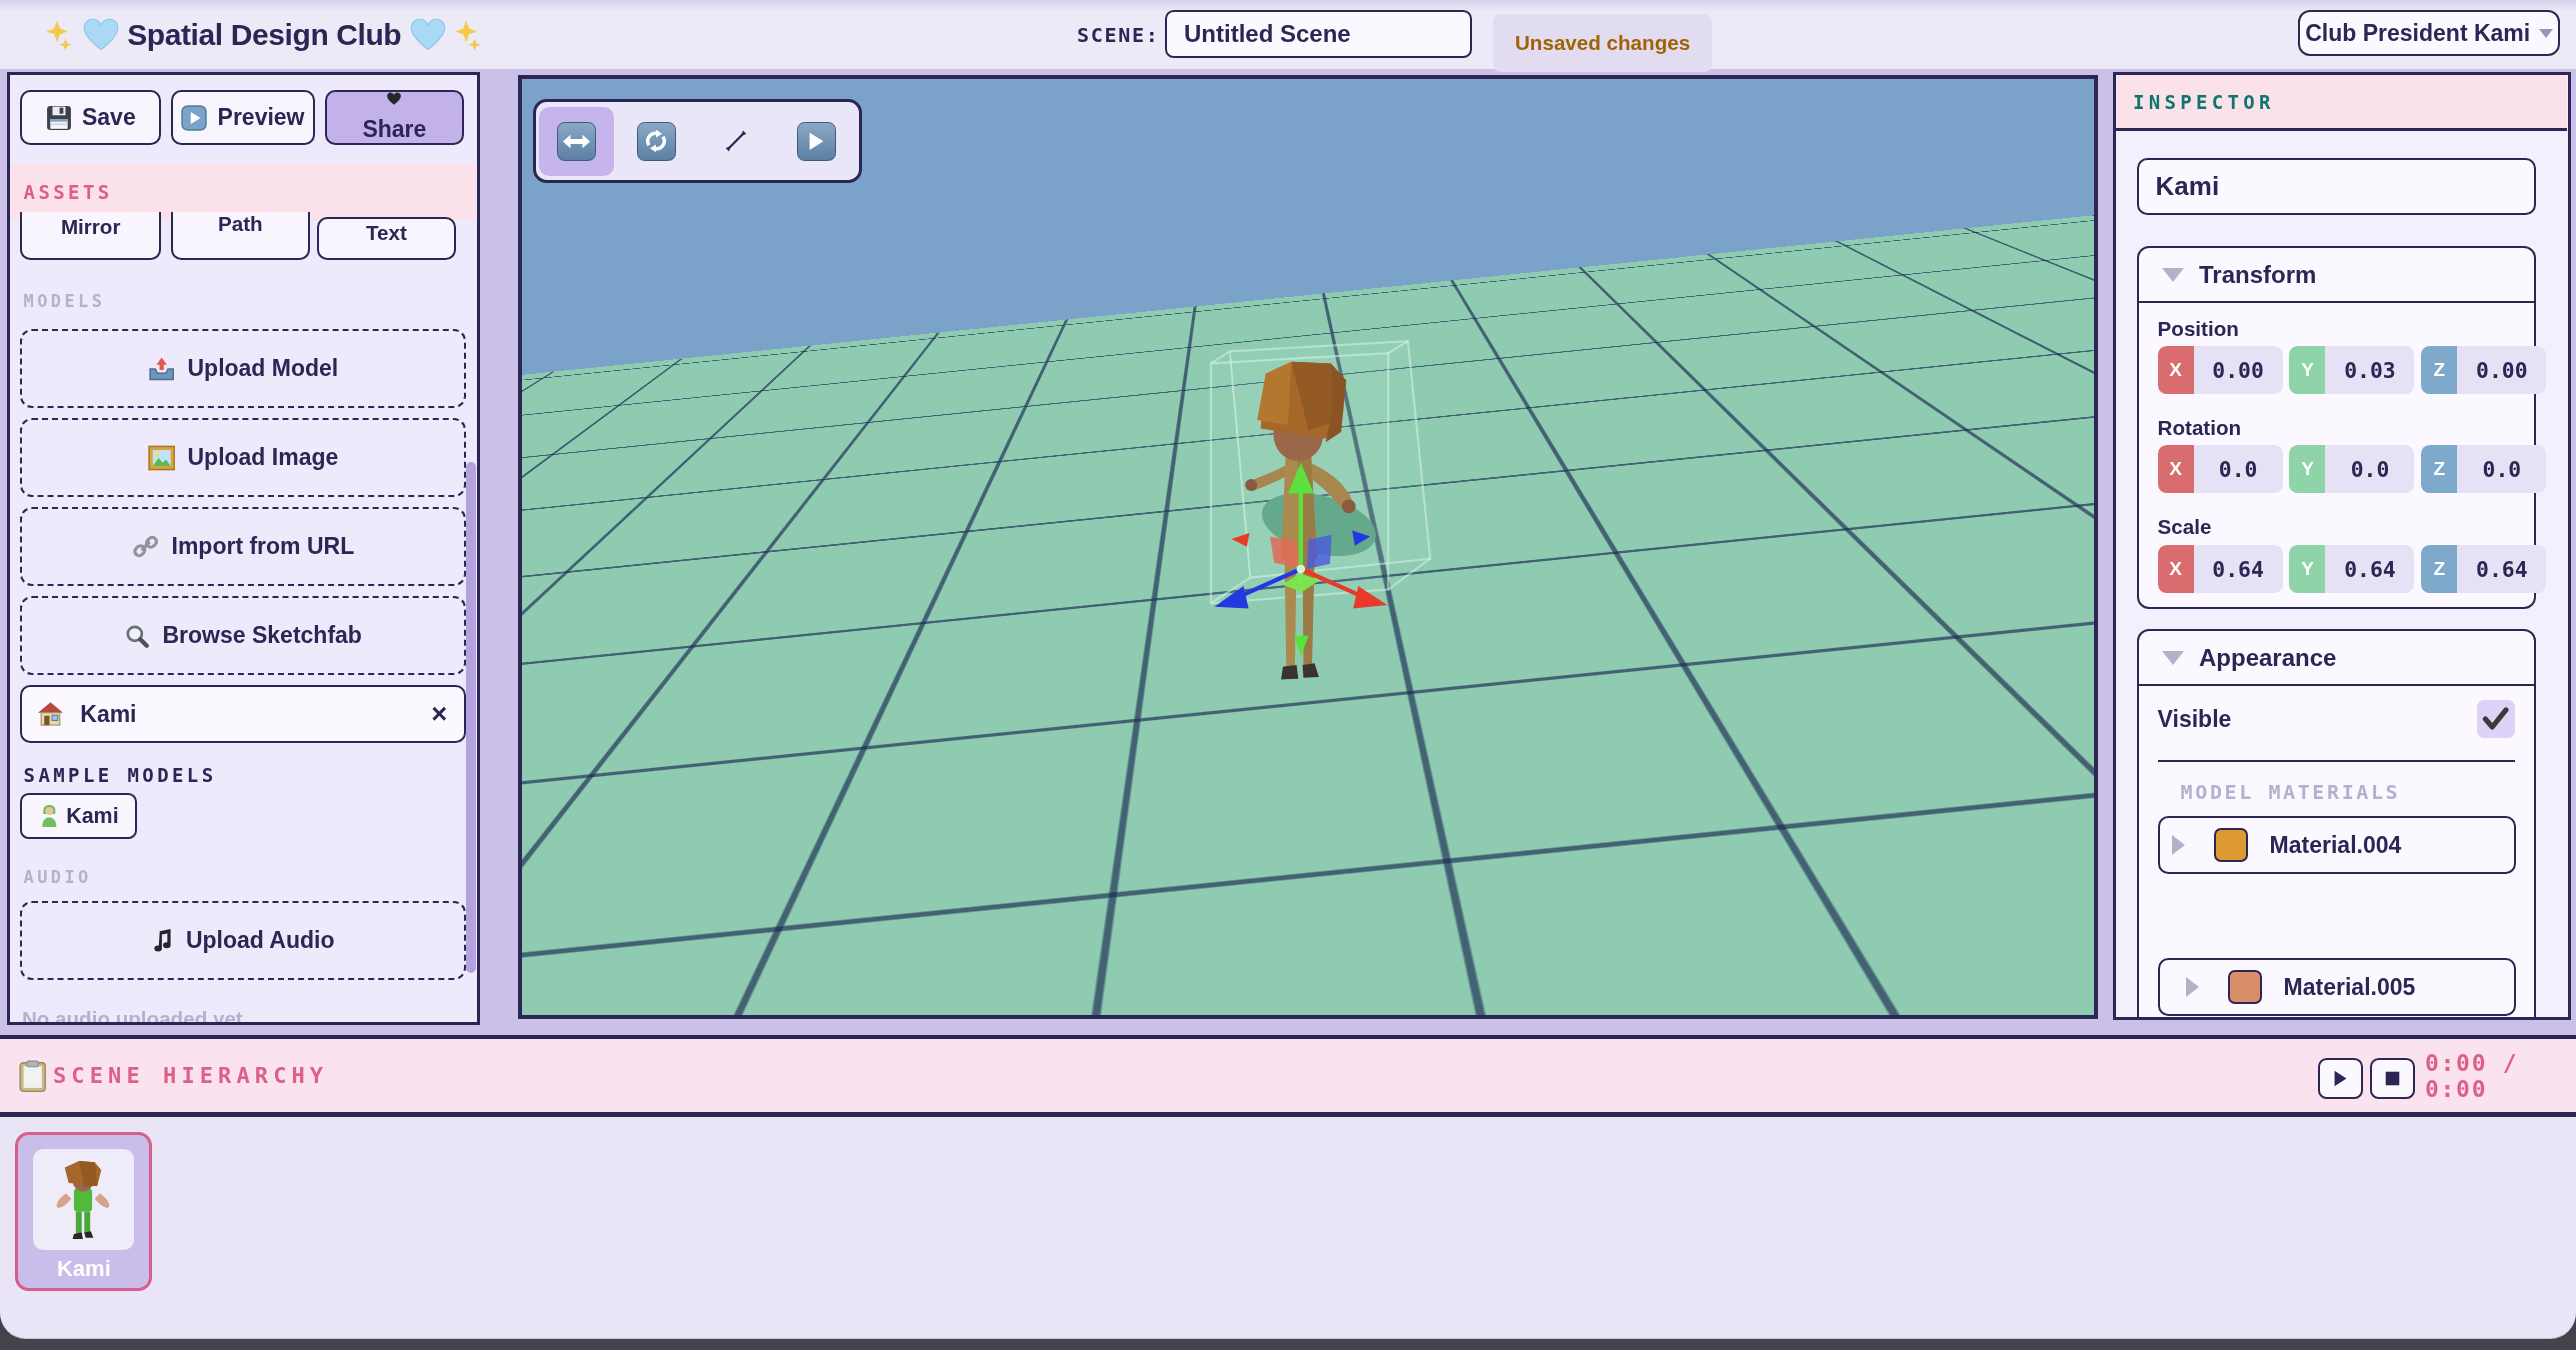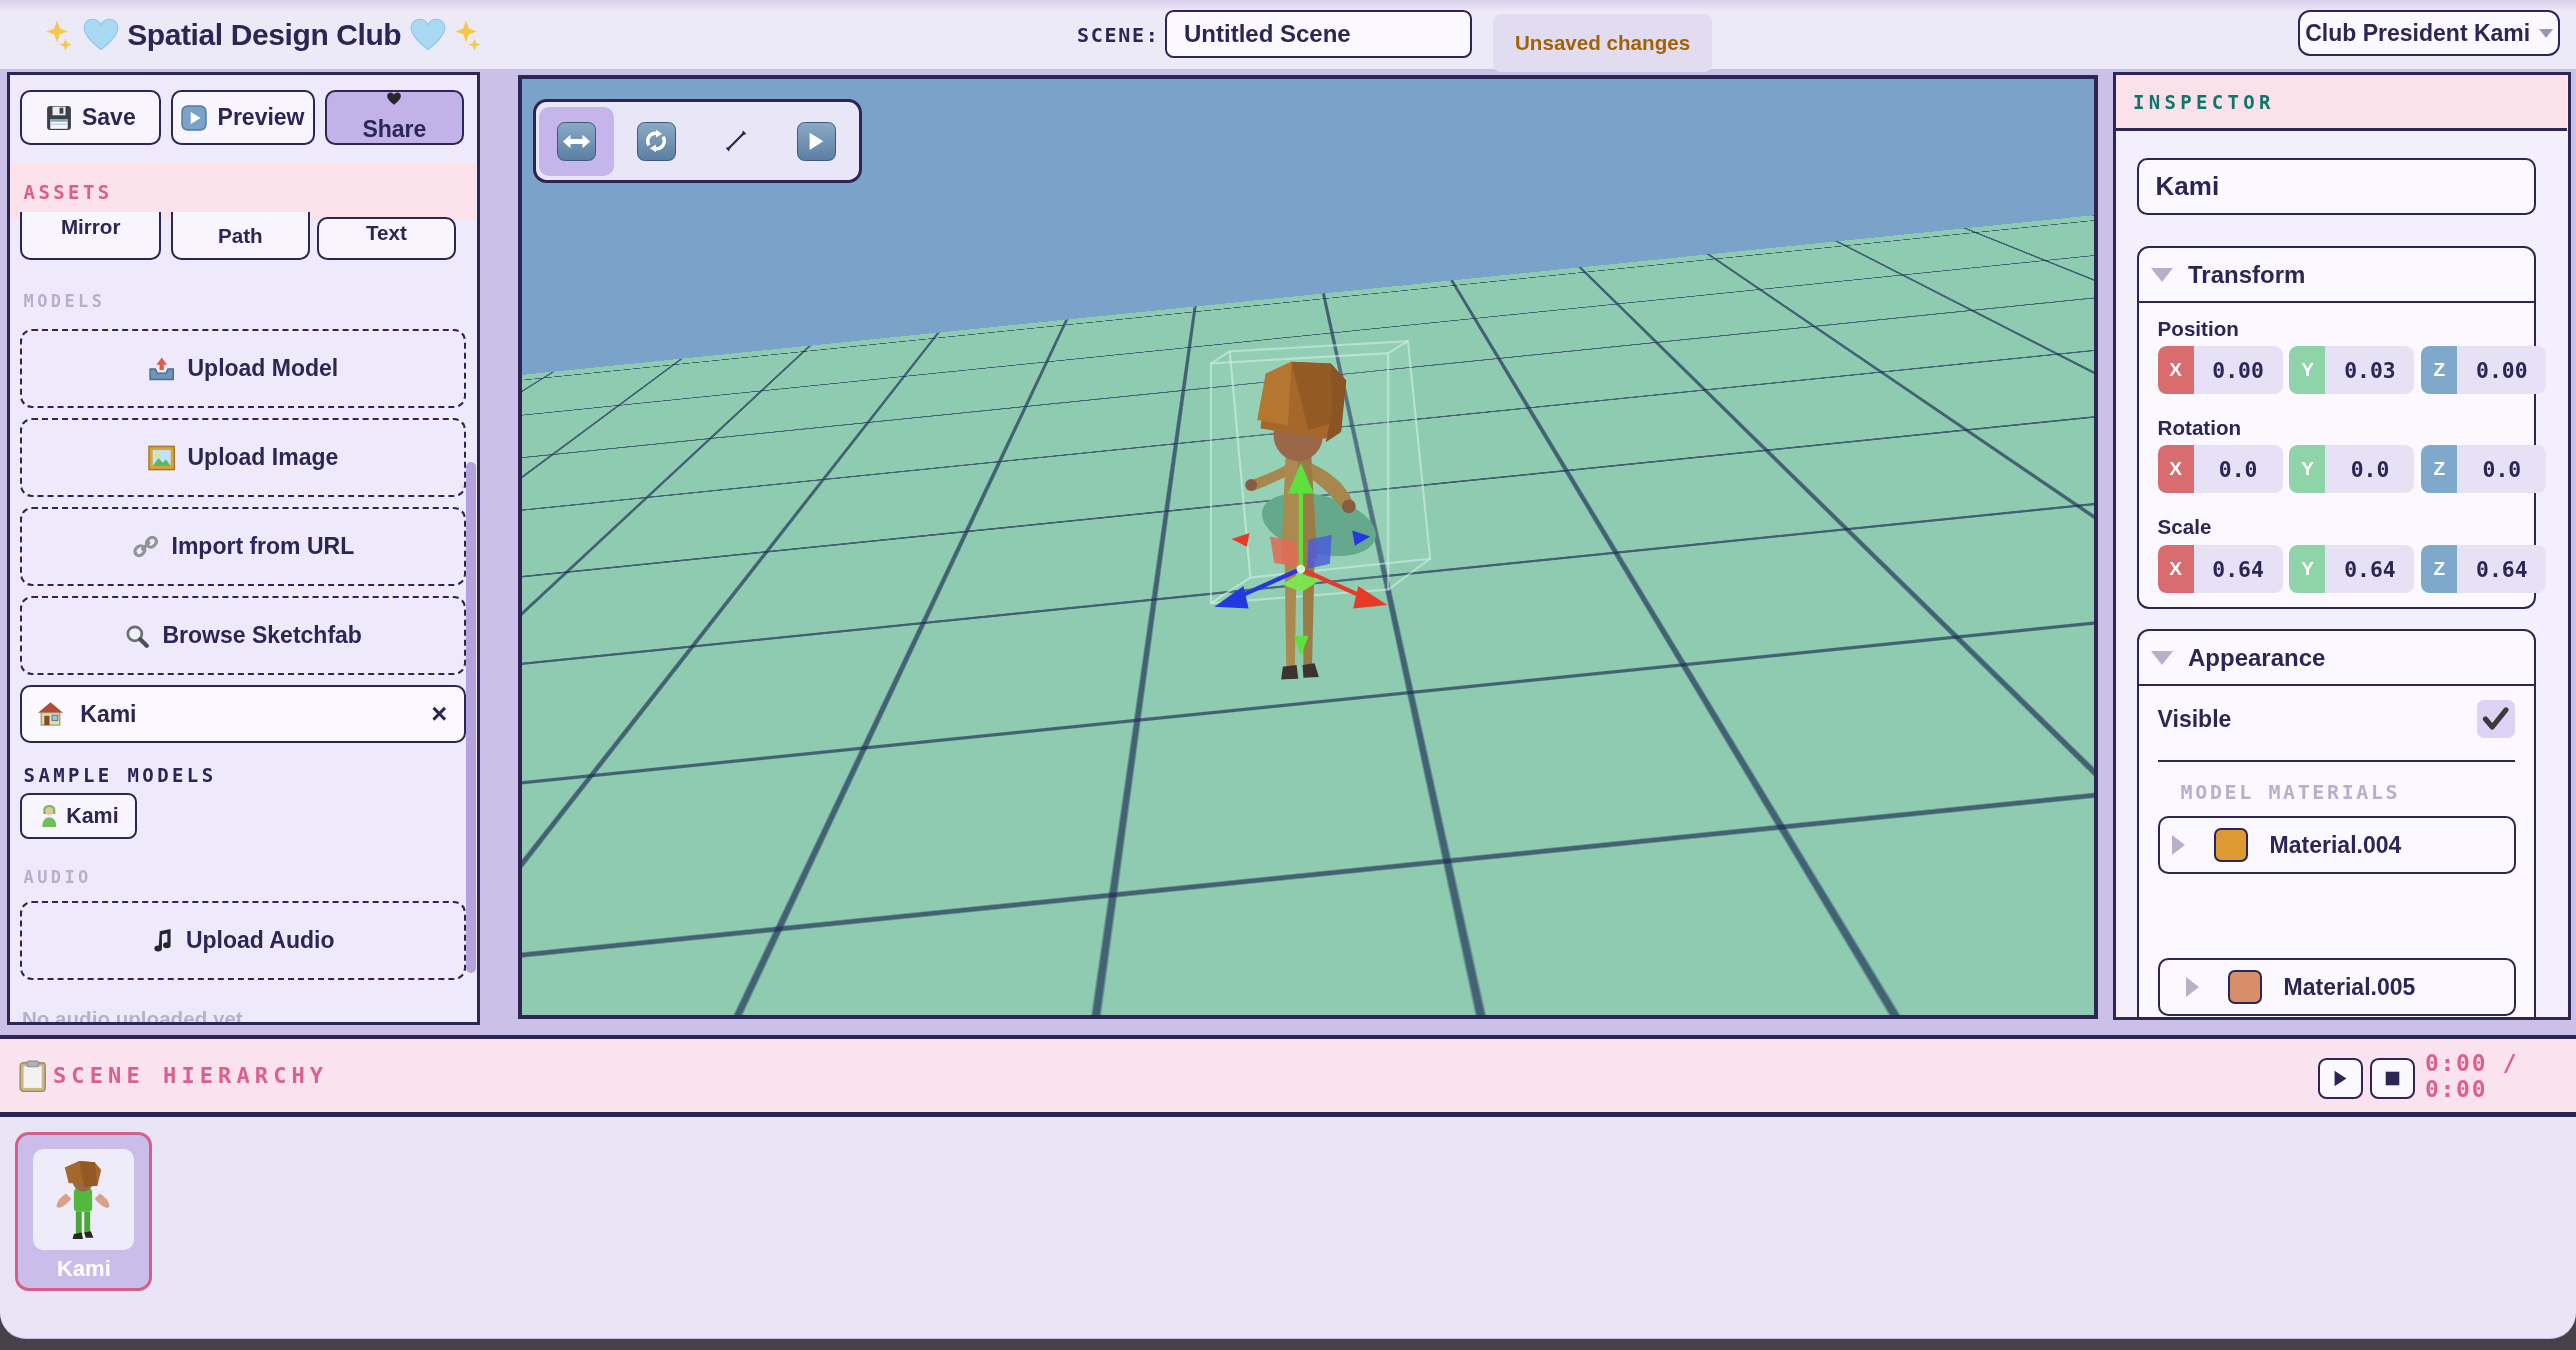--- a/index.html
+++ b/index.html
@@ -60,21 +60,21 @@
 
   
   .inspector { position:absolute; left:2113px; top:72px; width:458px; height:948px; background:#f3effc;
                border:3.4px solid #2b2653; overflow:hidden; }
   .insp-head { position:absolute; left:0; top:0; width:451px; height:56px; background:#fae1ea; border-bottom:3.4px solid #2b2653;
                display:flex; align-items:center; }
   .insp-head span { margin-left:17px; font-family:"DejaVu Sans Mono",monospace; font-weight:bold; font-size:19px; letter-spacing:4.3px; color:#0f766e; }
   .name-input { position:absolute; left:20.6px; top:83px; width:399px; height:57px; background:#fbf9ff; border:2.6px solid #2b2653;
                 border-radius:10.3px; display:flex; align-items:center; font-size:26px; font-weight:bold; color:#2b2653; padding-left:17px; }
   .insp-box { position:absolute; left:20.6px; width:399px; background:#fbf9ff; border:2.6px solid #2b2653; border-radius:12px; }
-  .insp-box-head { height:55px; border-bottom:2.6px solid #2b2653; display:flex; align-items:center; gap:15.4px; padding-left:12px;
+  .insp-box-head { height:55px; border-bottom:2.6px solid #2b2653; display:flex; align-items:center; gap:15.4px; padding-left:23px;
                    font-size:24px; font-weight:bold; color:#2b2653; }
   .tri-down { width:0; height:0; border-left:11px solid transparent; border-right:11px solid transparent; border-top:14.6px solid #b6b0c9; }
   .tri-right { width:0; height:0; border-top:10.3px solid transparent; border-bottom:10.3px solid transparent; border-left:13.7px solid #b6b0c9; }
   .fieldlabel { position:absolute; left:19px; font-size:20.6px; font-weight:bold; color:#2b2653; }
   .xyzrow { position:absolute; left:19px; width:362px; height:48px; display:flex; gap:6.9px; }
   .xyzgroup { display:flex; width:125px; }
   .xyzbadge { width:36px; height:48px; border-radius:8.6px 0 0 8.6px; display:flex; align-items:center; justify-content:center;
               color:#fff; font-size:19px; font-weight:bold; }
   .xyzval { width:89px; height:48px; background:#e7e1f6; border-radius:0 8.6px 8.6px 0; display:flex; align-items:center; justify-content:center;
             font-family:"DejaVu Sans Mono",monospace; font-weight:bold; font-size:21.4px; color:#2b2653; }
@@ -162,21 +162,21 @@
       <span>Share</span>
     </div>
 
     <div class="band" style="top:89px;">
       <span>ASSETS</span>
     </div>
 
     <div class="btn abs" style="left:10.3px; top:137px; width:141px; height:48px; border-top:none; border-radius:0 0 10.3px 10.3px; align-items:flex-start; padding-top:3.4px; font-size:20.6px;">
           <span>Mirror</span>
         </div>
-    <div class="btn abs" style="left:161px; top:137px; width:139px; height:48px; border-top:none; border-radius:0 0 10.3px 10.3px; align-items:flex-start; padding-top:12px; font-size:20.6px;">
+    <div class="btn abs" style="left:161px; top:137px; width:139px; height:48px; border-top:none; border-radius:0 0 10.3px 10.3px; align-items:flex-start; padding-top:0; font-size:20.6px;">
           <span>Path</span>
         </div>
     <div class="btn abs" style="left:307px; top:142px; width:139px; height:43px; font-size:20.6px; align-items:flex-start; padding-top:1.7px;">
           <span>Text</span>
         </div>
 
     <div class="seclabel" style="left:13.7px; top:216px;">MODELS</div>
 
     <div class="dashed" style="top:254px;">
       <svg width="27.4" height="26" viewBox="0 0 26 24">

